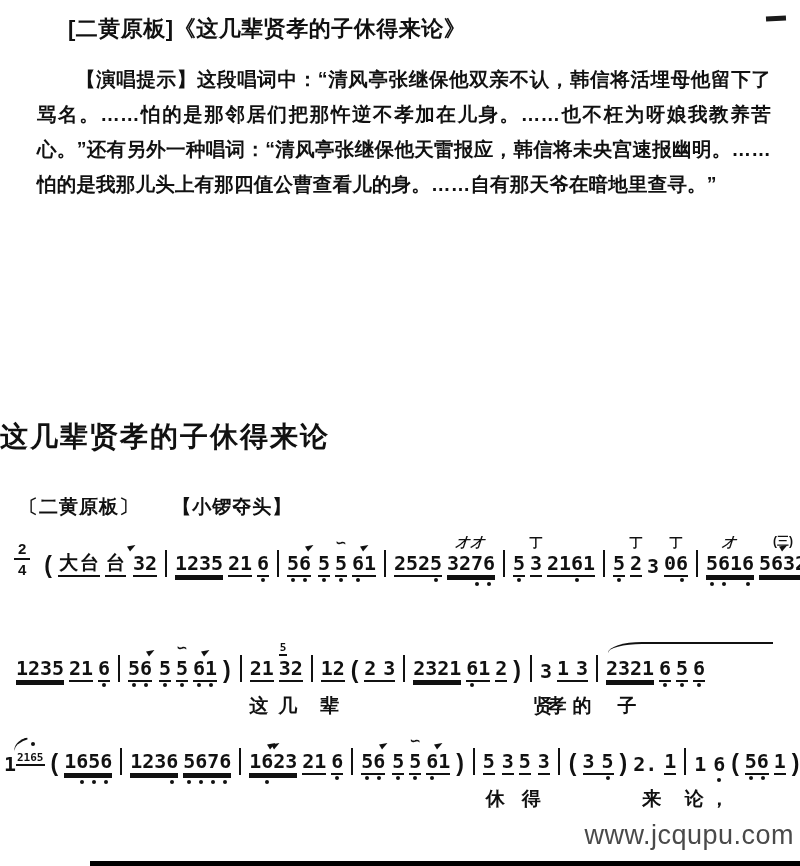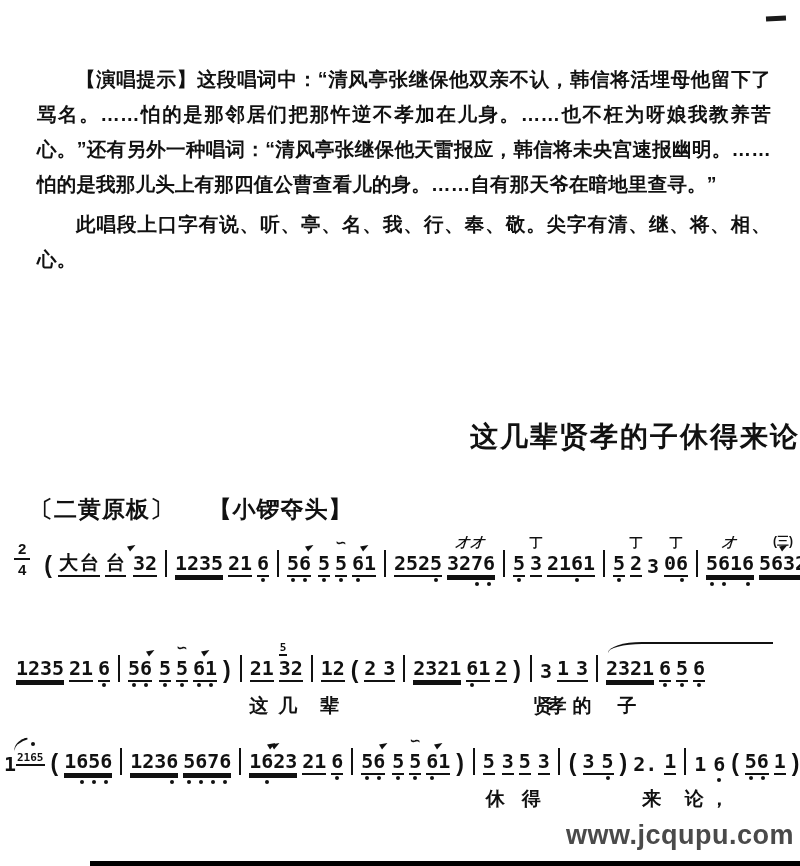--- a/index.html
+++ b/index.html
@@ -8,22 +8,22 @@
     background:#ffffff; color:#111; overflow:hidden;
     font-family:"Liberation Sans", sans-serif;
   }
   .top-dash { position:absolute; top:16px; left:766px; width:20px; height:5px; background:#1a1a1a; transform:rotate(-3deg); }
   .header-title { position:absolute; top:14px; left:68px; margin:0; font-size:22px; font-weight:800; letter-spacing:0.5px; }
   .text-block { position:absolute; top:62px; left:37px; width:734px; }
   .text-block p { margin:0; font-size:19.5px; line-height:35px; text-align:justify; font-weight:600; letter-spacing:0.2px; }
   .text-block p.ind { text-indent:2em; }
   .text-block p.mt { margin-top:5px; }
   .tips-label { font-weight:900;margin-top:24px; }
-  .song-title { position:absolute; top:418px; left:0; width:800px; margin:0; text-align:right; font-size:28px; font-weight:900; letter-spacing:2px; }
-  .labels-row { position:absolute; top:494px; left:30px; font-size:23px; }
+  .song-title { position:absolute; top:418px; left:0; width:800px; margin:0; text-align:left; font-size:28px; font-weight:900; letter-spacing:2px; }
+  .labels-row { position:absolute; top:494px; left:19px; font-size:19px; }
   .banqiang { font-weight:600; letter-spacing:1px; }
   .luogu { font-weight:900; margin-left:28px; letter-spacing:1px; }
 
   
   .m-line {
     position:absolute; display:flex; align-items:flex-end; column-gap:5px;
     font-family:"DejaVu Sans Mono", monospace; font-weight:700; font-size:20px; line-height:1.1;
   }
   #ml0 { top:541px; left:14px; }
   #ml1 { top:635px; left:16px; }
@@ -57,33 +57,33 @@
   .cai { display:inline-block; transform:skewX(-18deg); margin:0 1px; }
   .sanbox { display:flex; flex-direction:column; align-items:center; row-gap:2px; }
   .sanbox .mtext { font-size:12px; }
   .tiee { width:16px; height:9px; border-top:2px solid #111; border-top-left-radius:100%; transform:rotate(-14deg); }
   .mdot { width:4px; height:4px; background:#111; border-radius:50%; margin:0 0 4px 2px; }
   .tiel { position:absolute; bottom:100%; left:2px; width:165px; height:11px; border-top:2px solid #111; border-top-left-radius:34px 11px; margin-bottom:2px; }
 
   .lyric { position:absolute; top:100%; margin-top:14px; left:50%; transform:translateX(-50%);
            font-family:"Liberation Sans",sans-serif; font-size:19px; font-weight:700; white-space:nowrap; letter-spacing:6px; }
 
-  .watermark { position:absolute; top:820px; right:6px; font-size:27px; font-weight:700; color:#4a4a4a; letter-spacing:0.5px; }
+  .watermark { position:absolute; top:820px; right:6px; font-size:27px; font-weight:400; color:#4a4a4a; letter-spacing:0.5px; }
   .bottom-bar { position:absolute; top:861px; left:90px; right:0; height:5px; background:#000; }
 </style>
 </head>
 <body>
 
 <div class="page">
   <div class="top-dash"></div>
 
+  <h1 class="header-title">[二黄原板]《这几辈贤孝的子休得来论》</h1>
 
   <div class="text-block">
     <p class="ind"><span class="tips-label">【演唱提示】</span><span>这段唱词中：“清风亭张继保他双亲不认，韩信将活埋母他留下了骂名。……怕的是那邻居们把那忤逆不孝加在儿身。……也不枉为呀娘我教养苦心。”还有另外一种唱词：“清风亭张继保他天雷报应，韩信将未央宫速报幽明。……怕的是我那儿头上有那四值公曹查看儿的身。……自有那天爷在暗地里查寻。”</span></p>
-    <p class="ind mt">此唱段上口字有说、听、亭、名、我、行、奉、敬。尖字有清、继、将、相、心。</p>
   </div>
 
   <h2 class="song-title">这几辈贤孝的子休得来论</h2>
 
   <div class="labels-row">
     <span class="banqiang">〔二黄原板〕</span>
     <span class="luogu">【小锣夺头】</span>
   </div>
 
   <div class="m-line" id="ml0">

